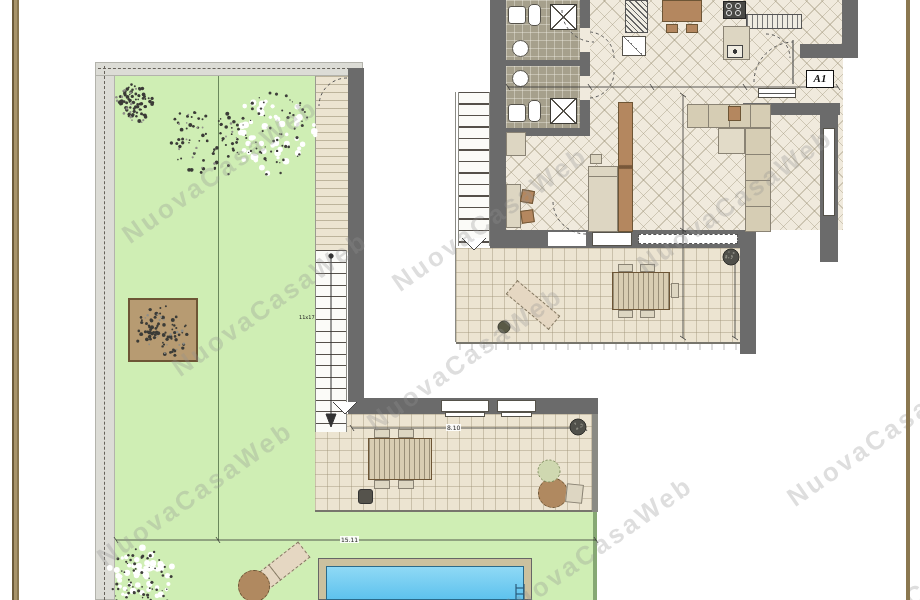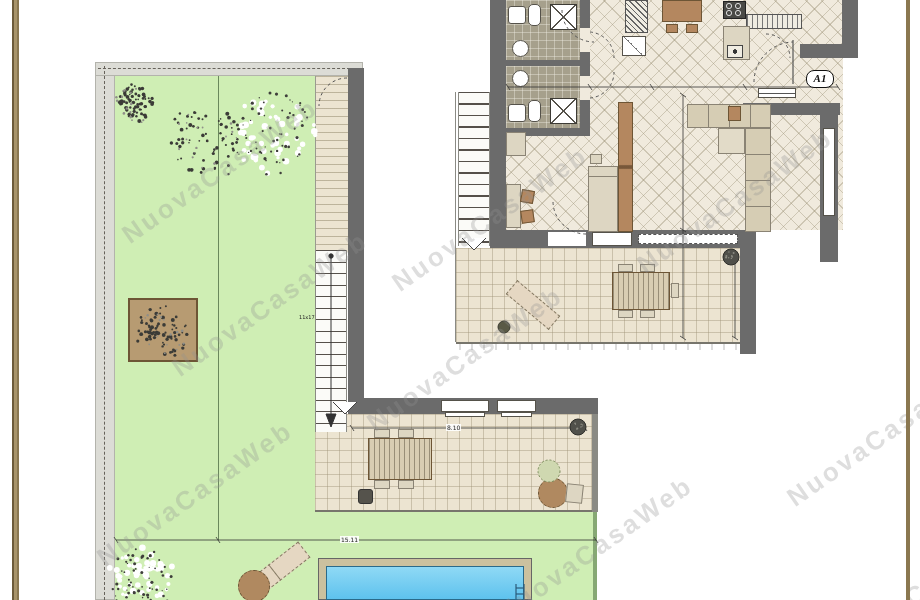--- a/index.html
+++ b/index.html
@@ -762,21 +762,21 @@
           <circle cx="150.3" cy="555.7" r="1.6" fill="#3f3f3b"></circle>
           <circle cx="126.5" cy="597.3" r="1.3" fill="#3f3f3b"></circle>
           <circle cx="166.8" cy="589.3" r="0.8" fill="#3f3f3b"></circle>
           <circle cx="142.8" cy="556.0" r="1.5" fill="#3f3f3b"></circle>
           <circle cx="164.8" cy="566.9" r="1.1" fill="#3f3f3b"></circle>
           <circle cx="126.2" cy="561.8" r="1.1" fill="#3f3f3b"></circle>
         </g>
       </g>
   </svg>
 
-  <div class="abs a1box" style="left:806px;top:70px;width:26px;height:16px;border-radius:8px;">A1</div>
+  <div class="abs a1box" style="left:806px;top:70px;width:26px;height:16px;">A1</div>
   <div class="abs dimlabel" style="left:446px;top:424px;">8.10</div>
   <div class="abs dimlabel" style="left:340px;top:536px;">15.11</div>
   <div class="abs dimlabel" style="left:298px;top:314px;font-size:5px;background:transparent;">11x17</div>
 
   <div id="wms" class="abs" style="left:0;top:0;width:920px;height:600px;z-index:9;pointer-events:none;">
       <span class="wm" style="left: 125px; top: 222px;">NuovaCasaWeb</span>
       <span class="wm" style="left: 395px; top: 270px;">NuovaCasaWeb</span>
       <span class="wm" style="left: 640px; top: 252px;">NuovaCasaWeb</span>
       <span class="wm" style="left: 790px; top: 485px;">NuovaCasaWeb</span>
       <span class="wm" style="left: 370px; top: 410px;">NuovaCasaWeb</span>

